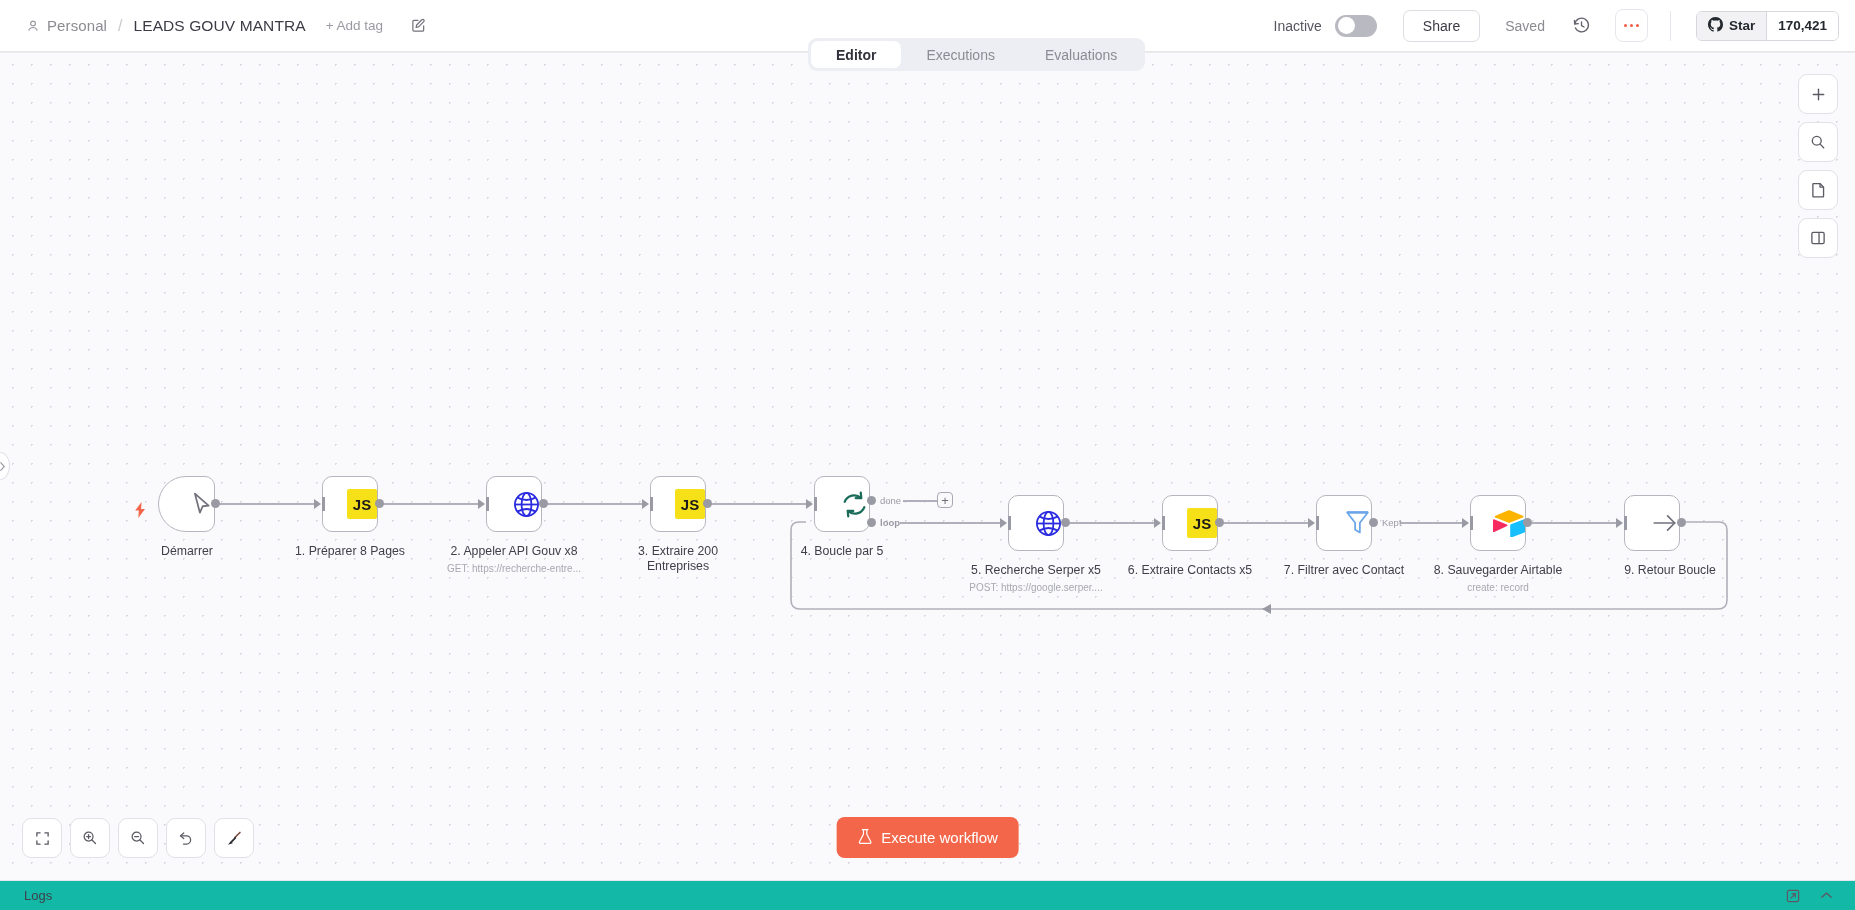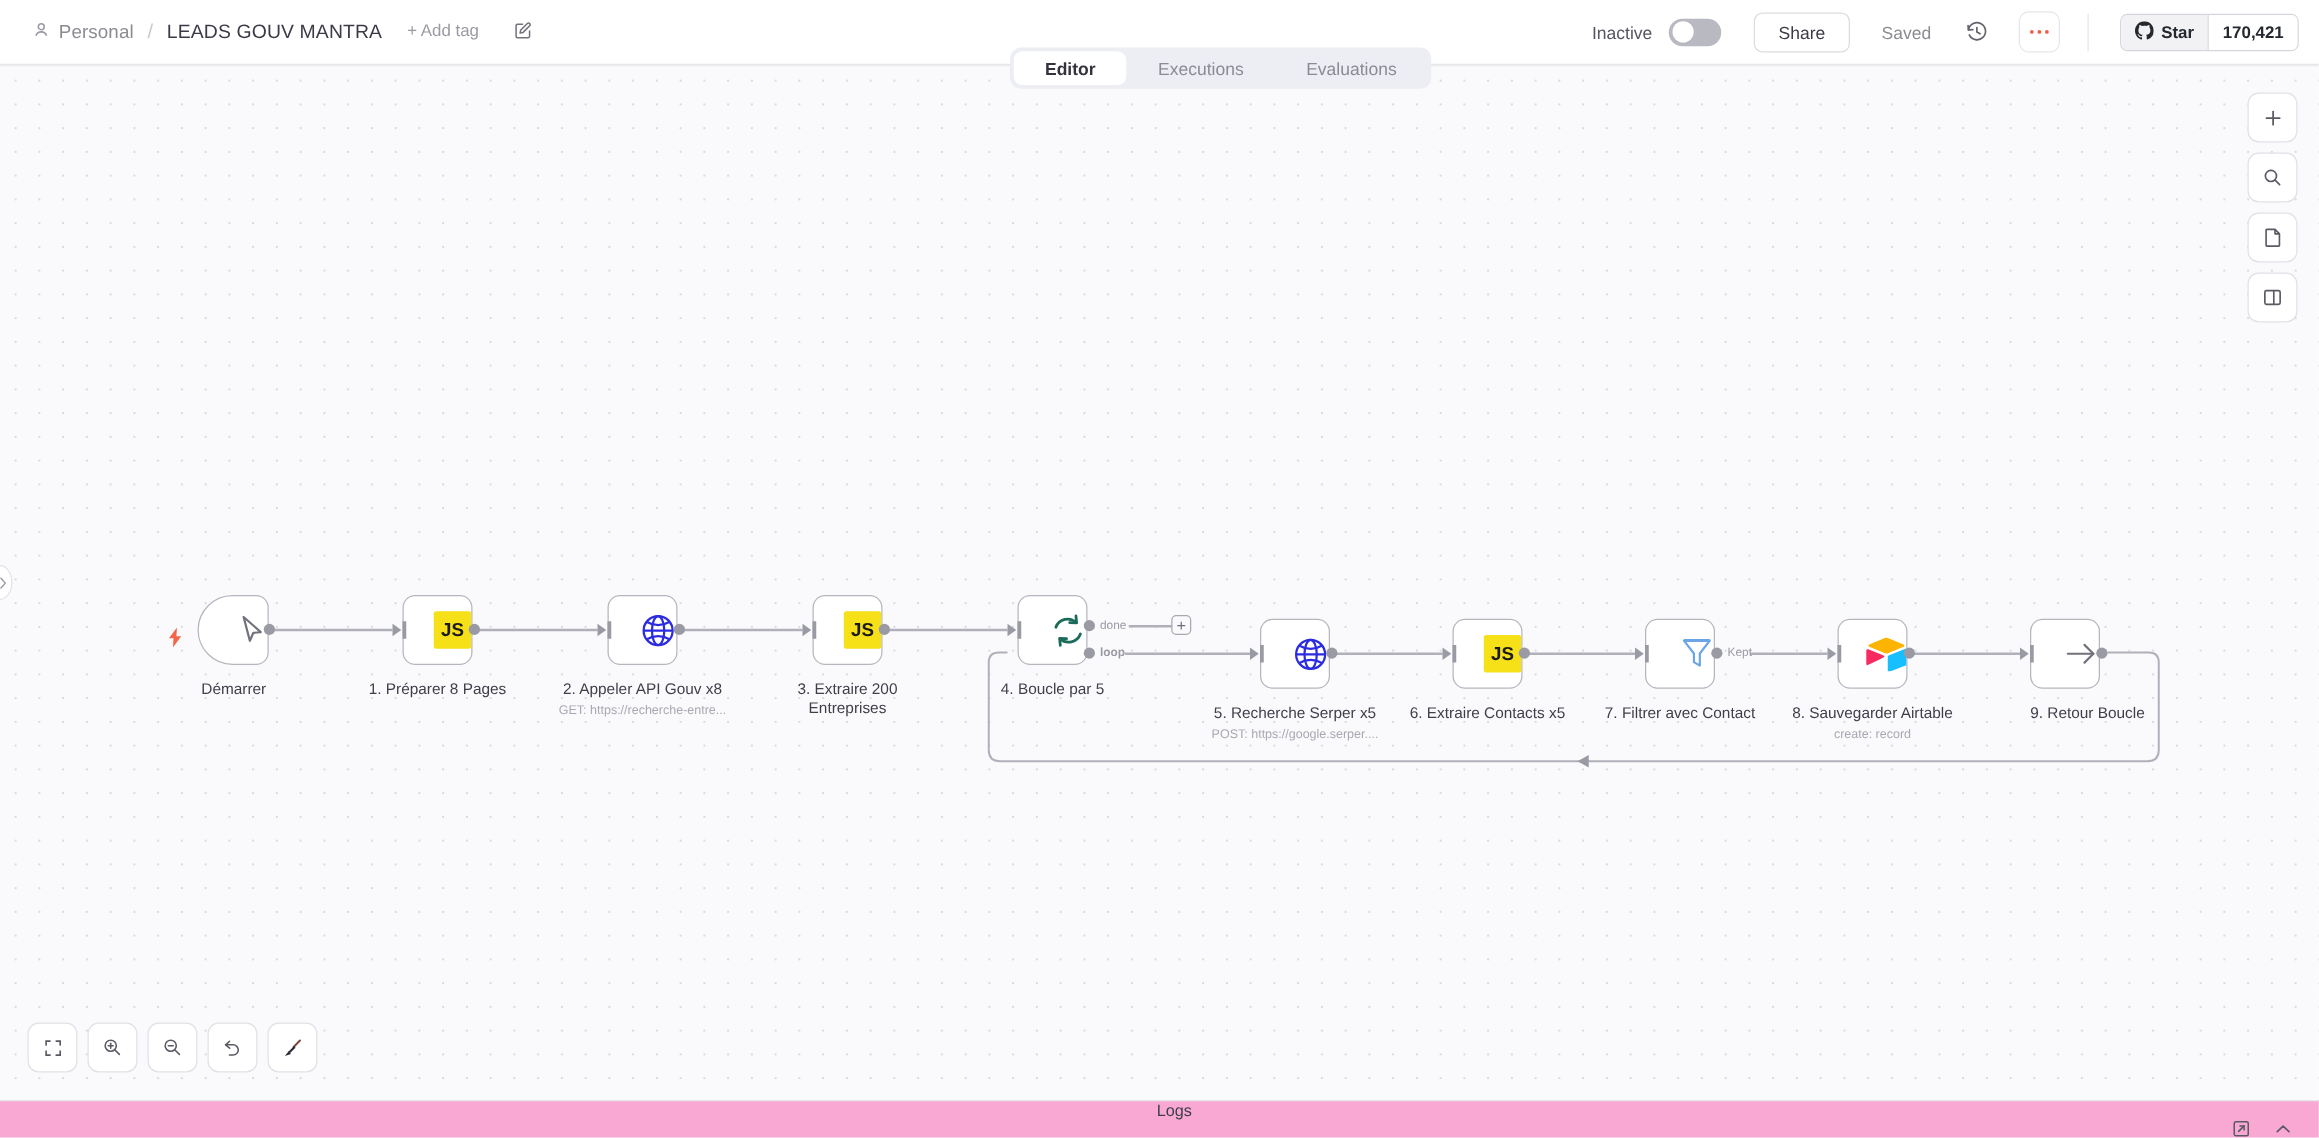--- a/index.html
+++ b/index.html
@@ -9,21 +9,21 @@
     font-family: "Liberation Sans", sans-serif;
     background: #fff; overflow: hidden;
   }
 
   
   #header {
     position: absolute; top: 0; left: 0; width: 1855px; height: 52px;
     background: #fff; border-bottom: 1px solid #e6e6e8;
     display: flex; align-items: center; z-index: 40;
   }
-  .hdr-left { display: flex; align-items: flex-start; padding-left: 26px; gap: 0; }
+  .hdr-left { display: flex; align-items: center; padding-left: 26px; gap: 0; }
   .person-icon { width: 14px; height: 14px; margin-right: 7px; display:inline-block; }
   .crumb-personal {
     font-size: 15px; color: #8b8b92; letter-spacing: .1px;
   }
   .crumb-sep { font-size: 16px; color: #c9c9cf; margin: 0 11px; }
   .crumb-title {
     font-size: 15.5px; color: #3b3b46; font-weight: 400; letter-spacing: .1px;
   }
   .add-tag {
     font-size: 13.5px; color: #9a9aa2; margin-left: 20px; cursor: pointer;
@@ -182,22 +182,22 @@
     justify-content: center; cursor: pointer;
   }
   .exec-btn {
     position: absolute; left: 50%; transform: translateX(-50%); bottom: 22px;
     height: 41px; padding: 0 21px; border: none; border-radius: 8px;
     background: #f4664a; color: #fff; font-size: 15px; font-family: inherit;
     display: flex; align-items: center; gap: 9px; cursor: pointer; z-index: 25;
   }
   #logbar {
     position: absolute; left: 0; bottom: 0; width: 1855px; height: 30px;
-    background: #f9a8d4; border-top: 1px solid #e6e6ec;
-    display: flex; align-items: center; z-index: 50; flex-direction: column;
+    background: #14b8a6; border-top: 1px solid #e6e6ec;
+    display: flex; align-items: center; z-index: 50;
   }
   .logs-label { font-size: 13px; color: #3f3f4a; margin-left: 24px; }
   .log-icons { margin-left: auto; display: flex; align-items: center; gap: 20px; padding-right: 22px; }
   .log-ic { cursor: pointer; display: flex; align-items: center; }
   .bolt { position: absolute; z-index: 9; }
 </style>
 </head>
 <body>
 
 <div id="header">
@@ -457,20 +457,29 @@
     </div>
     <div class="bt-btn">
       <svg width="17" height="17" viewBox="0 0 18 18" fill="none">
         <path d="M14.8 2.6 9.4 8" stroke="#7a4a3c" stroke-width="1.7" stroke-linecap="round"></path>
         <path d="M9.8 7.2 5 12l1.2 1.4 4.8-4.8z" fill="#2b2b33"></path>
         <path d="M5.2 11.6 2 15.6l5.2-1.6z" fill="#2b2b33"></path>
       </svg>
     </div>
   </div>
 
+  <button class="exec-btn">
+    <span>
+      <svg width="15" height="17" viewBox="0 0 16 18" fill="none" stroke="#fff" stroke-width="1.3" stroke-linejoin="round">
+        <path d="M6.2 1.6v5L2 14.6a1.1 1.1 0 0 0 1 1.7h10a1.1 1.1 0 0 0 1-1.7L9.8 6.6v-5"></path>
+        <line x1="5" y1="1.6" x2="11" y2="1.6" stroke-linecap="round"></line>
+      </svg>
+    </span>
+    <span>Execute workflow</span>
+  </button>
 </div>
 
 <div id="logbar">
   <span class="logs-label">Logs</span>
   <div class="log-icons">
     <span class="log-ic">
       <svg width="14" height="14" viewBox="0 0 16 16" fill="none" stroke="#5a5a64" stroke-width="1.4" stroke-linecap="round" stroke-linejoin="round">
         <rect x="1.6" y="1.6" width="12.8" height="12.8" rx="1.6"></rect>
         <line x1="5.6" y1="10.4" x2="10.6" y2="5.4"></line>
           <polyline points="6.8,5.4 10.6,5.4 10.6,9.2"></polyline>

